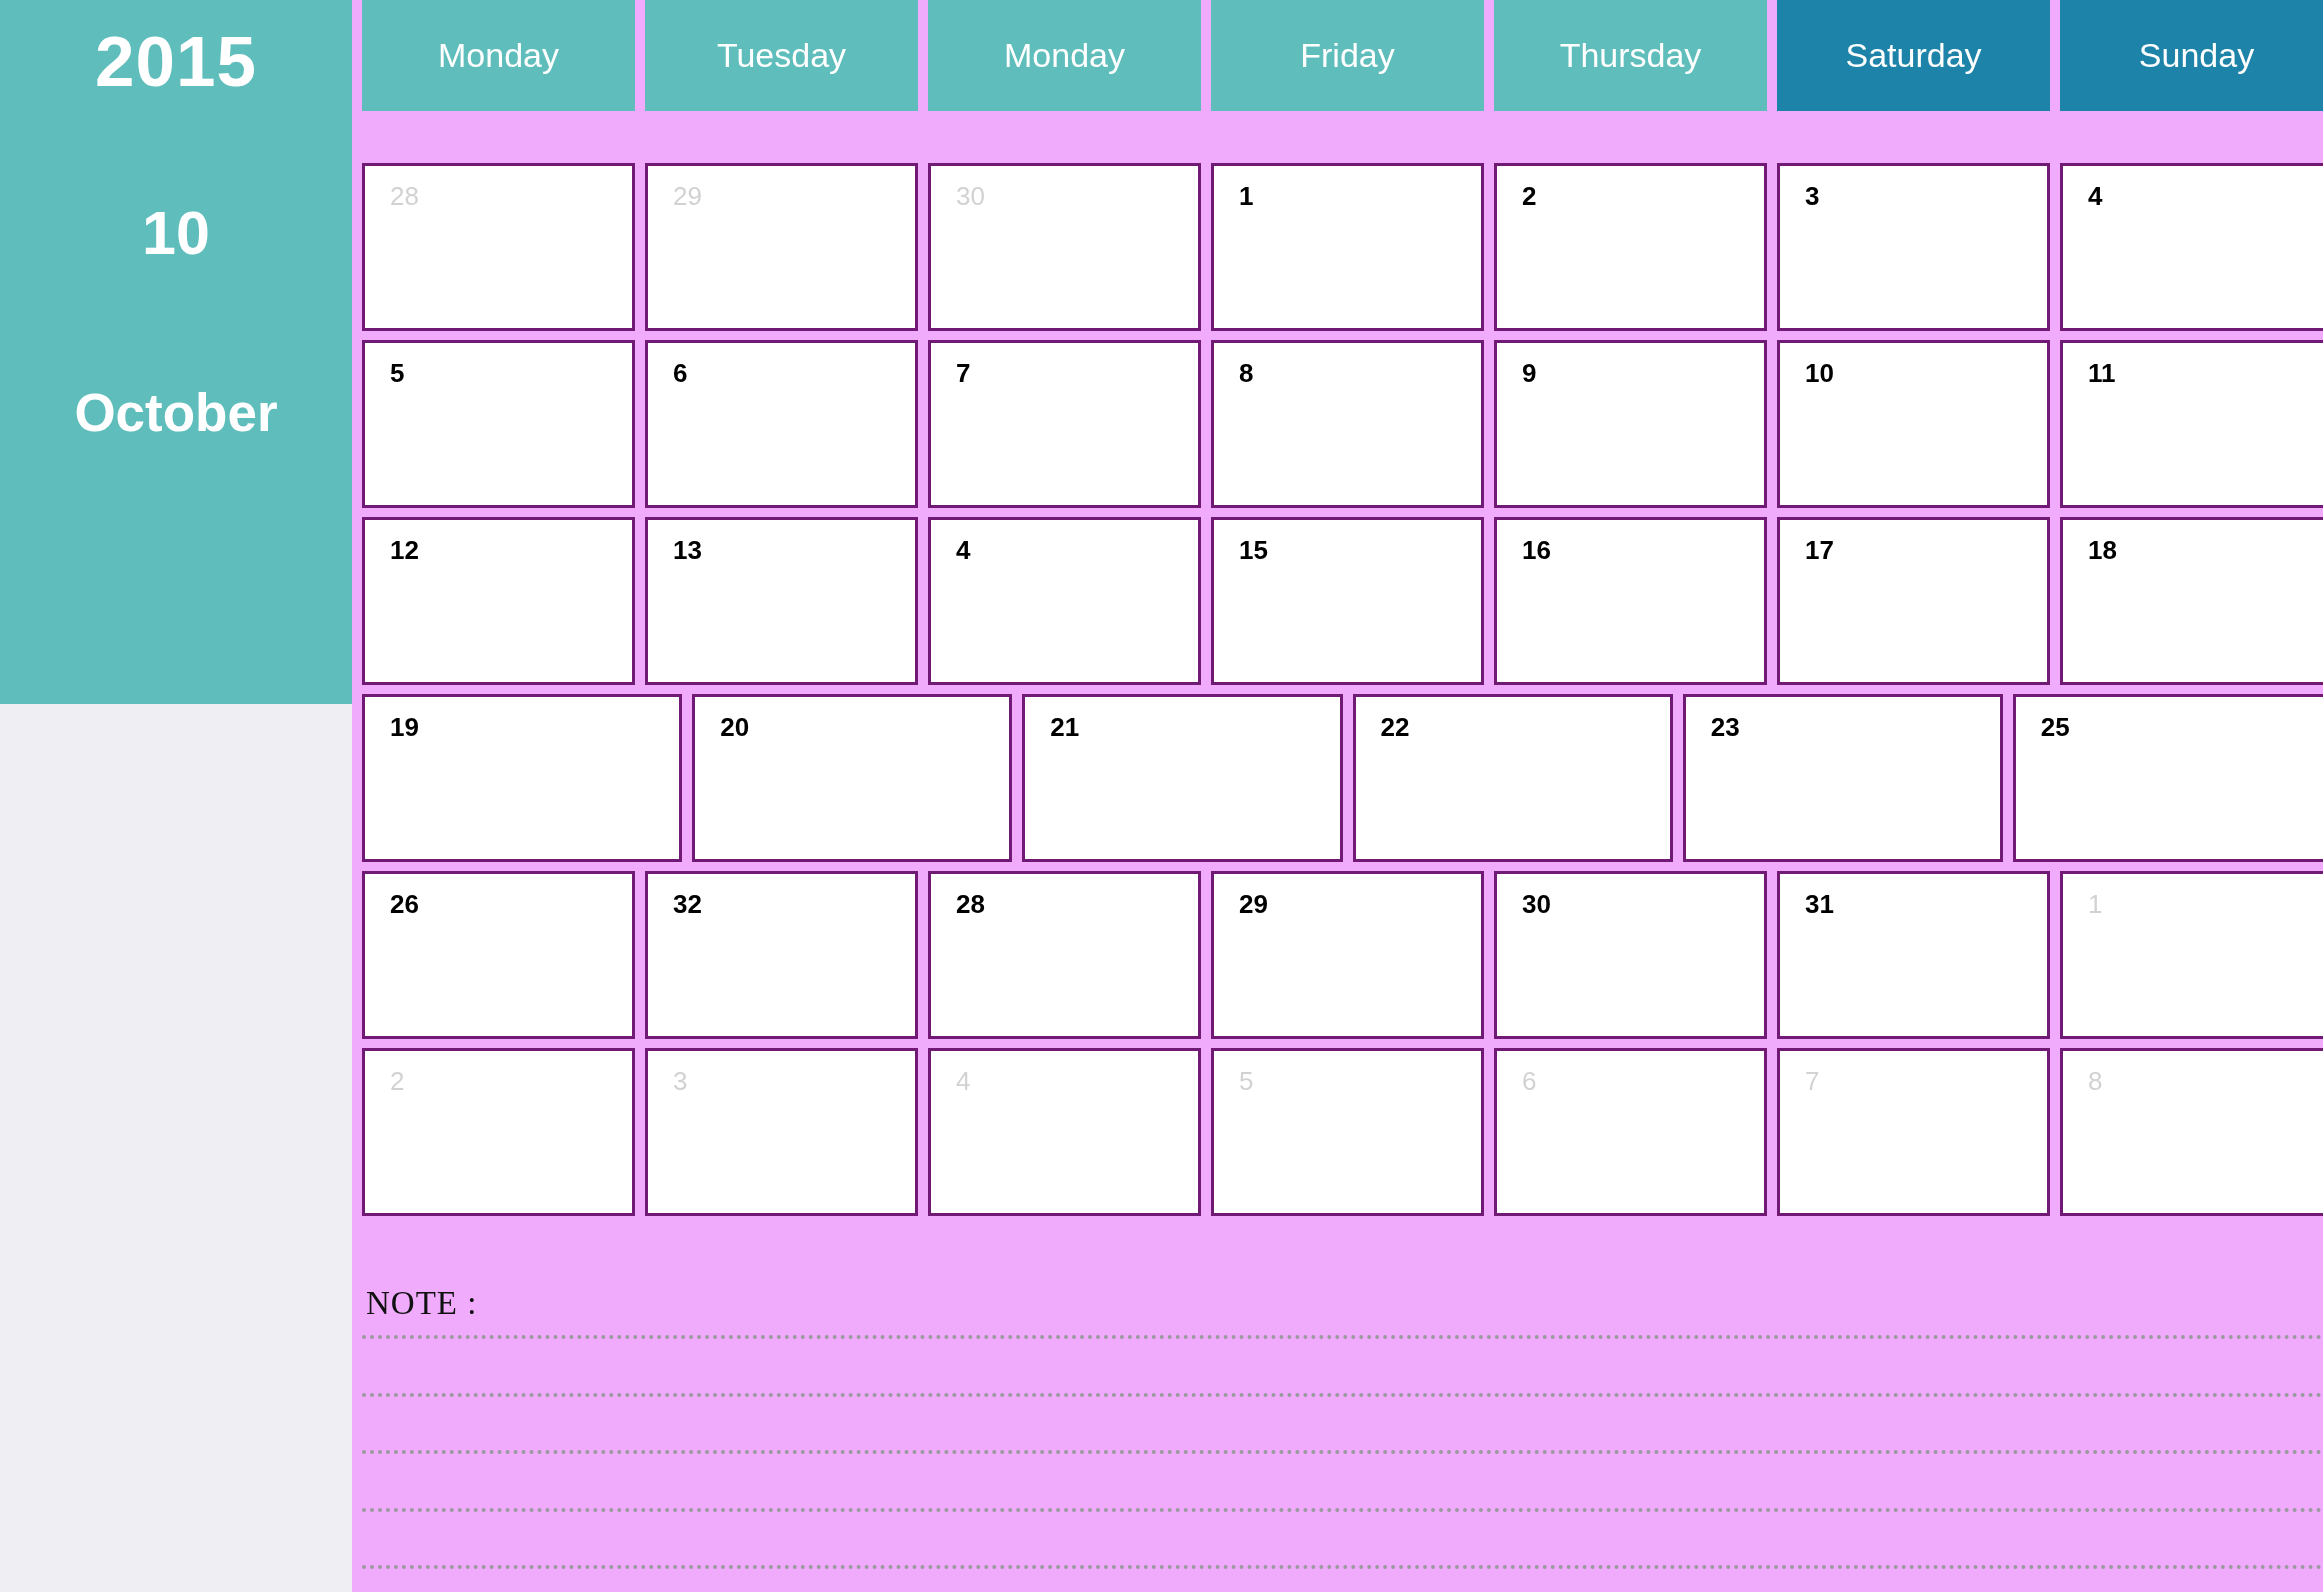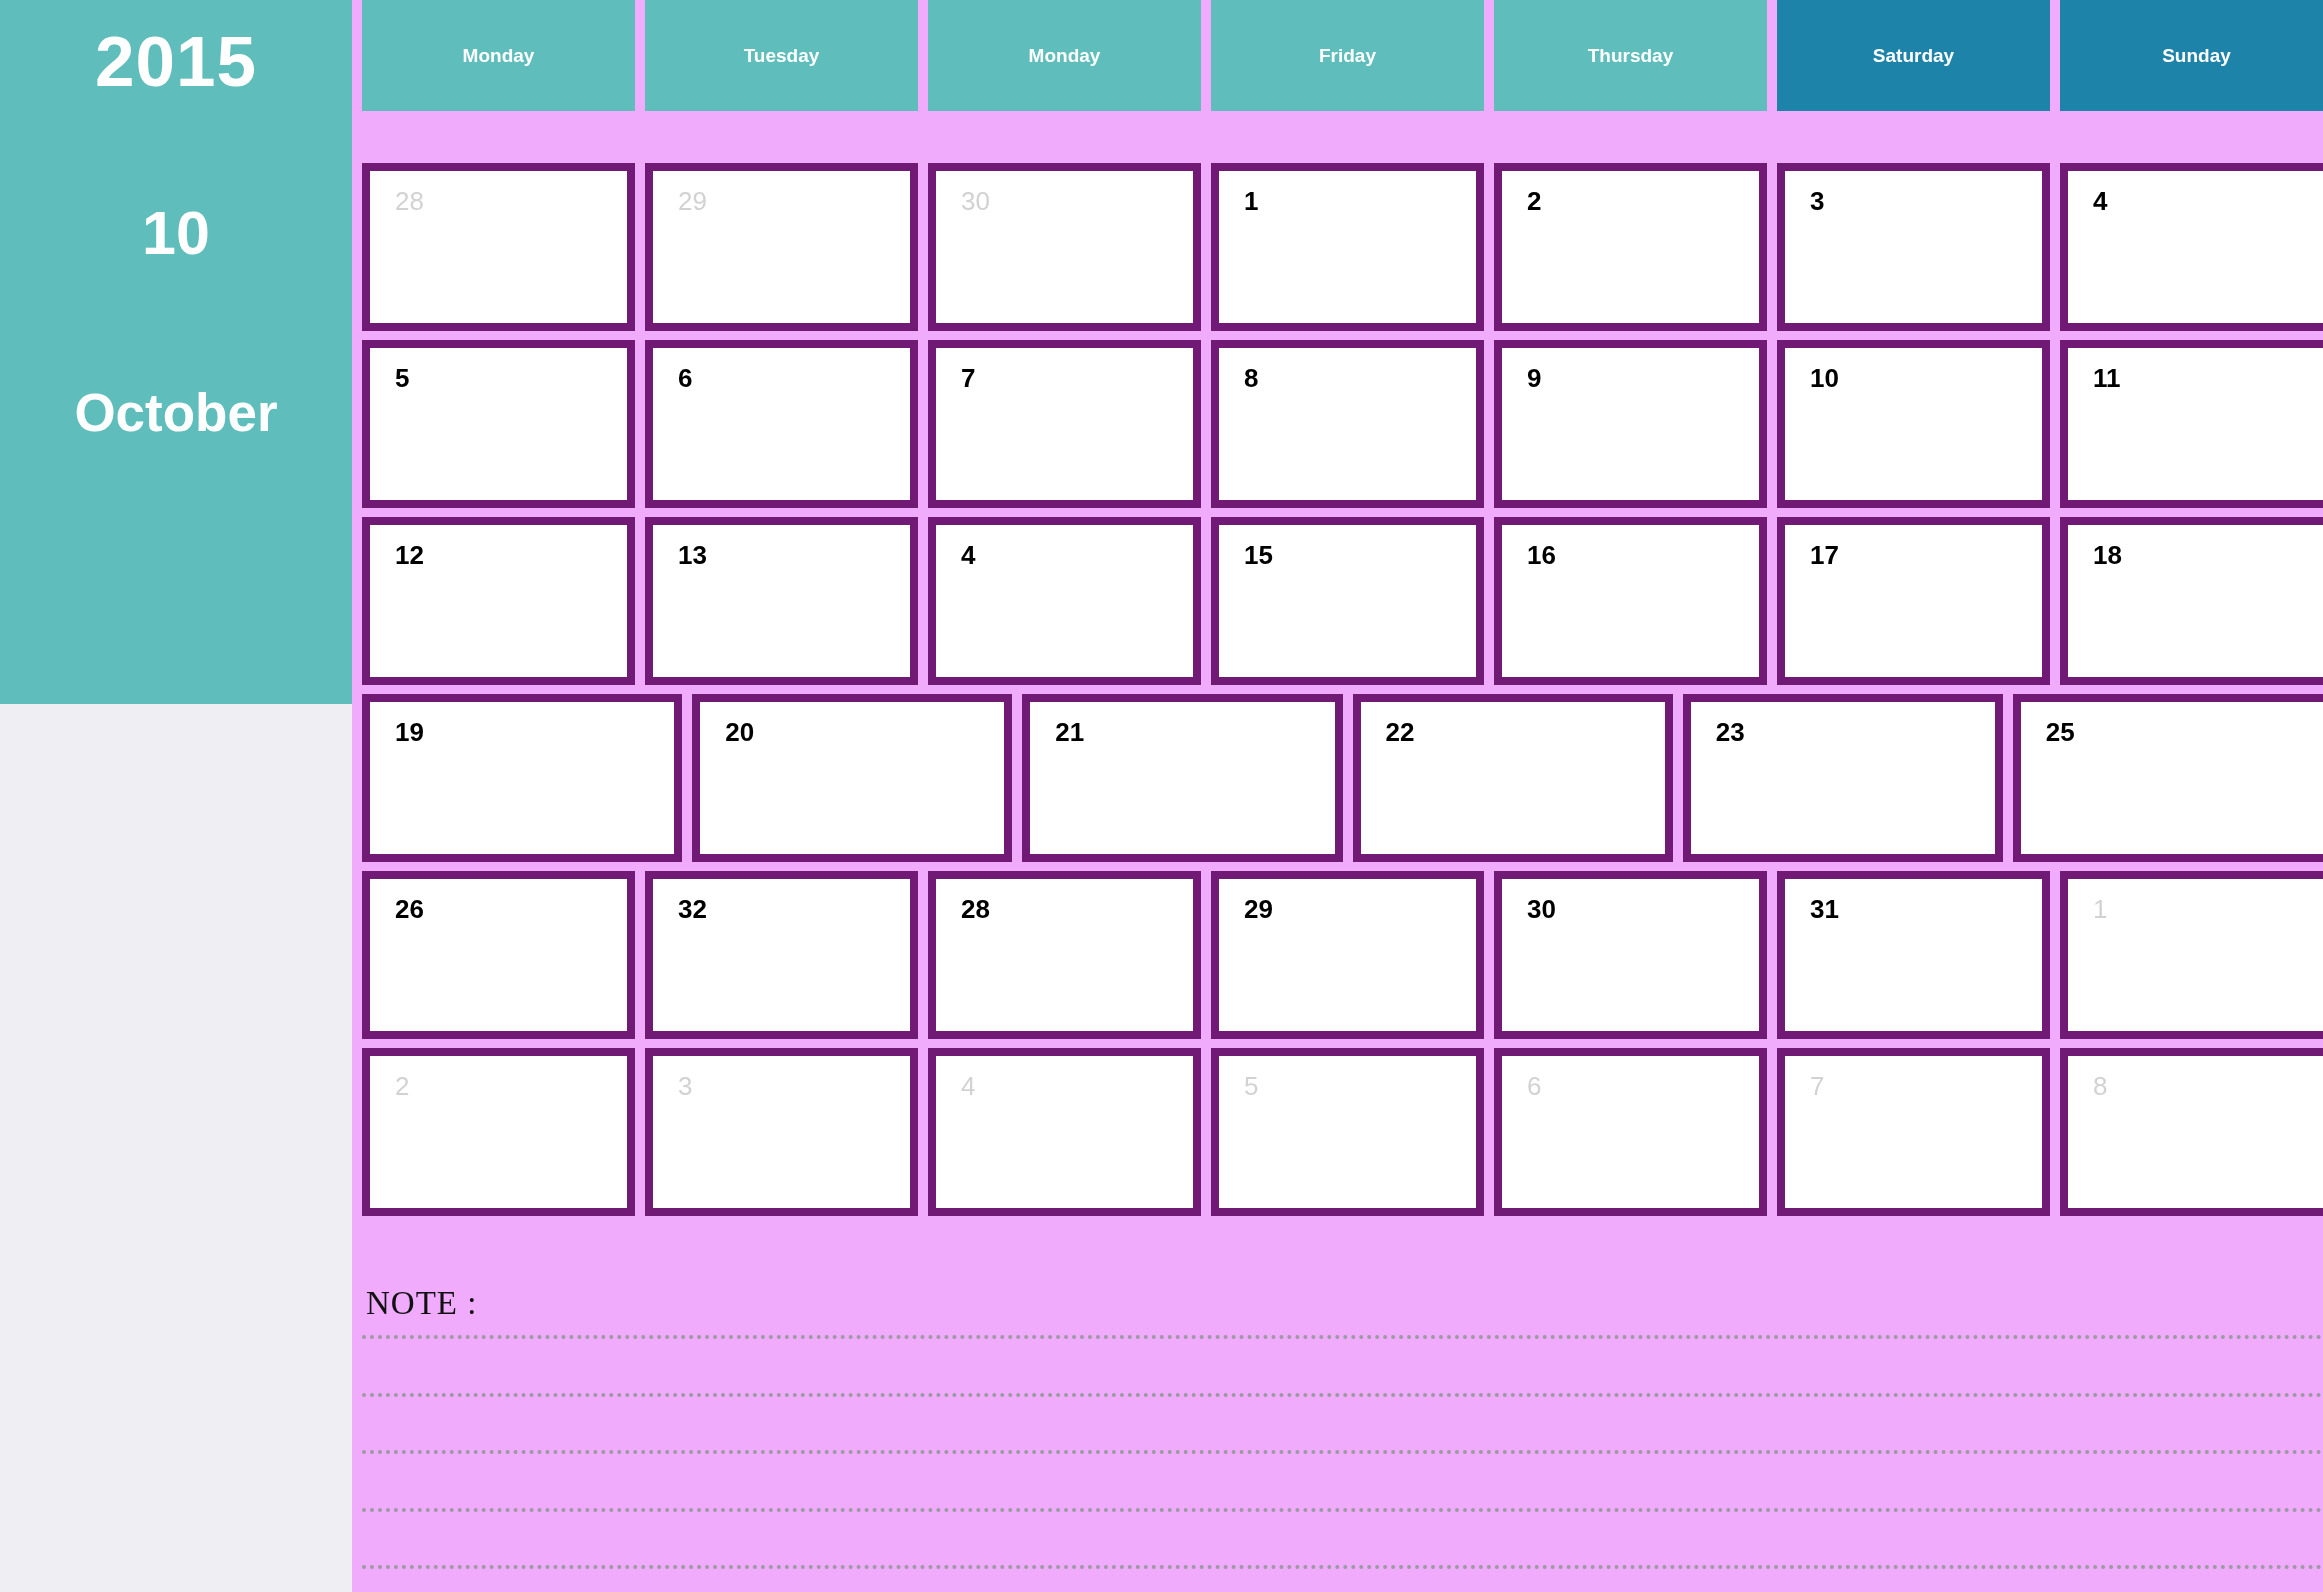--- a/index.html
+++ b/index.html
@@ -90,43 +90,43 @@
     gap: 10px;
   }
   .weekday-cell {
     flex: 1 1 0;
     height: 111px;
     background: #5fbebc;
     color: #ffffff;
     display: flex;
     align-items: center;
     justify-content: center;
-    font-size: 19px;
-    font-weight: bold;
+    font-size: 34px;
+    font-weight: normal;
     box-sizing: border-box;
   }
   .weekday-cell.weekend {
     background: #1e83a8;
   }
 
   .weeks {
     position: absolute;
     left: 0;
     top: 163px;
     width: 100%;
   }
   .week-row {
     display: flex;
     gap: 10px;
     margin-bottom: 9px;
   }
   .day-cell {
     flex: 1 1 0;
     height: 168px;
-    border: 8px solid #701a75;
+    border: 3px solid #701a75;
     background: #ffffff;
     box-sizing: border-box;
     position: relative;
   }
   .day-num {
     position: absolute;
     left: 25px;
     top: 17px;
     font-size: 26px;
     font-weight: bold;

